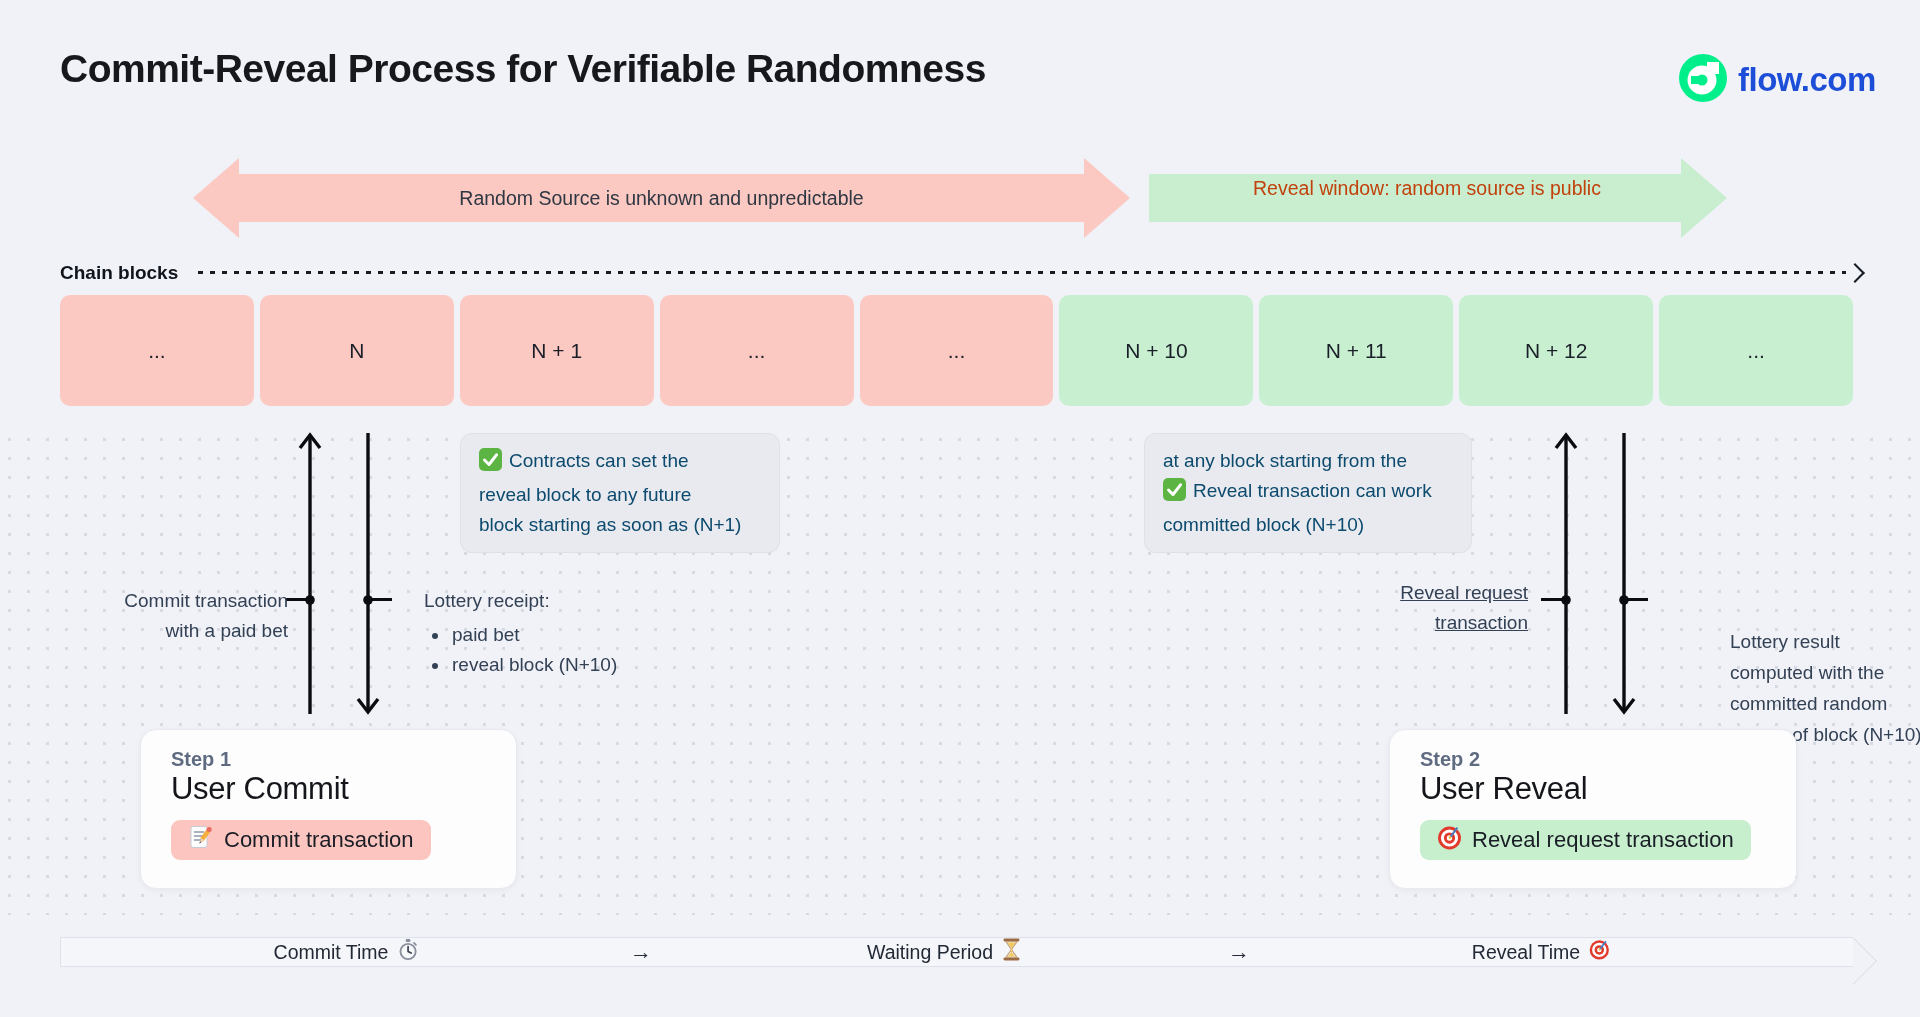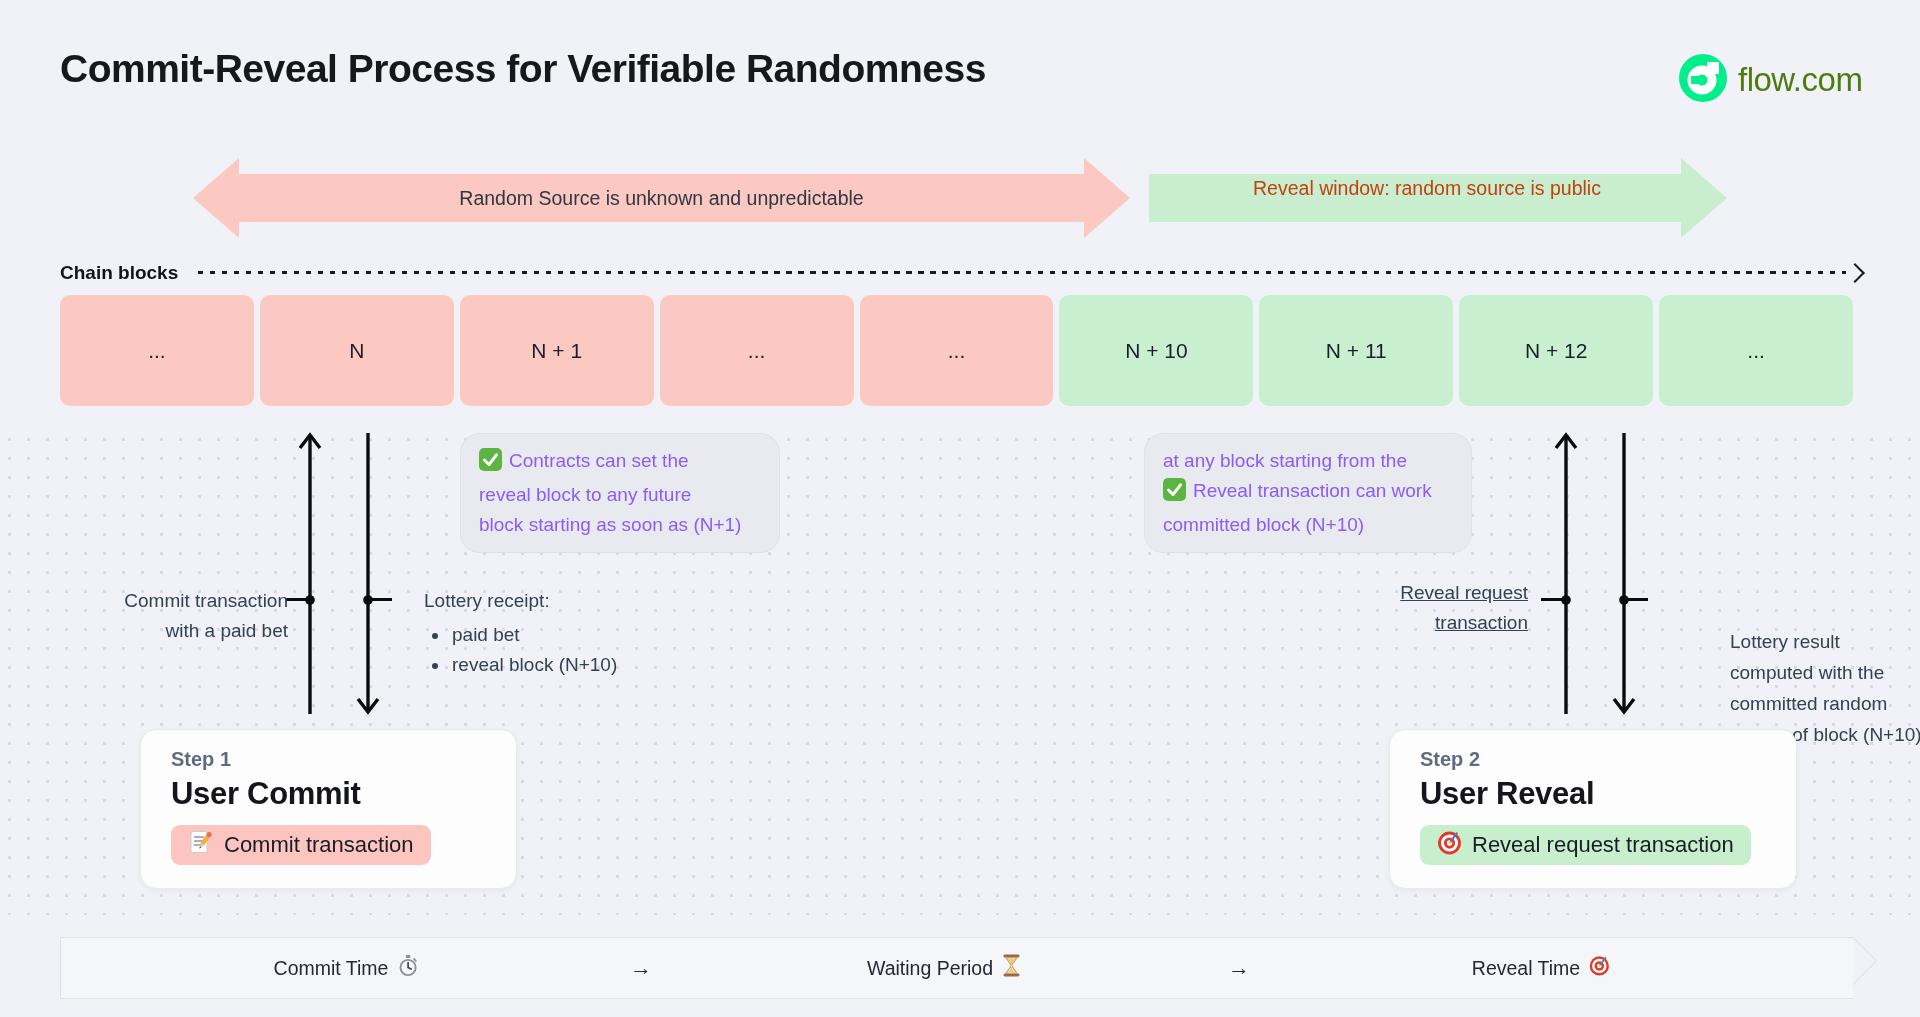--- a/index.html
+++ b/index.html
@@ -8,64 +8,64 @@
   .abs{position:absolute;}
 
   
   .dotgrid{left:0;top:430px;width:1920px;height:485px;
     background-image:radial-gradient(circle,#d7dae3 1.7px,rgba(215,218,227,0) 1.9px);
     background-size:19px 19px;}
 
   
   .title{left:60px;top:47px;font-size:39px;font-weight:600;letter-spacing:-.5px;color:#17181c;}
   .brand{left:1679px;top:54px;display:flex;align-items:center;gap:11px;}
-  .brand-text{font-size:33px;font-weight:400;color:#4d7c0f;letter-spacing:-.5px;}
+  .brand-text{font-size:33px;font-weight:700;color:#1d4ed8;letter-spacing:-.5px;}
 
   
   .phase-label{display:flex;align-items:center;justify-content:center;font-size:19.5px;font-weight:500;}
 
   
   .chain-label{left:60px;top:262px;font-size:19px;font-weight:700;color:#10141c;}
   .dotline{left:198px;top:271px;width:1648px;height:3px;
     background:repeating-linear-gradient(to right,#171b23 0 5.5px,rgba(0,0,0,0) 5.5px 12px);}
   .dotline-arrow{left:1848px;top:266px;width:12px;height:12px;
     border-top:2.6px solid #171b23;border-right:2.6px solid #171b23;transform:rotate(45deg);}
 
   .blocks{left:60px;top:295px;width:1793px;height:111px;display:flex;gap:6px;}
   .block{flex:1;border-radius:10px;display:flex;align-items:center;justify-content:center;
     font-size:21px;font-weight:500;color:#1a1f29;}
   .block.commit{background:#fcc8c2;}
   .block.reveal{background:#c9efd1;}
 
   
-  .note{background:#e9eaef;border:1px solid rgba(0,0,0,.035);border-radius:20px;
-    padding:12px 18px;font-size:19px;line-height:30px;color:#8b5cf6;}
+  .note{background:#e9eaef;border:1px solid rgba(0,0,0,.035);border-radius:12px;
+    padding:12px 18px;font-size:19px;line-height:30px;color:#0c4a6e;}
   .note .check{display:inline-block;vertical-align:-4px;margin-right:7px;}
 
   
   .tick{height:3px;background:#0a0c10;top:598px;}
 
   
   .anno{font-size:19px;line-height:30px;color:#334155;}
   .anno.r{text-align:right;}
   .anno ul{margin:4px;padding:0 0 0 22px;}
   .anno li{padding-left:2px;}
 
   
   .card{width:377px;height:160px;background:#fdfdfe;border:1px solid #e8eaf0;border-radius:16px;
     box-shadow:0 2px 6px rgba(25,30,50,.05);padding:18px 0 0 30px;box-sizing:border-box;}
   .step-label{font-size:20px;font-weight:700;color:#5e6b80;}
-  .step-title{font-size:31px;font-weight:700;color:#14161b;margin-top:5px;letter-spacing:-.3px;}
+  .step-title{font-size:31px;font-weight:400;color:#14161b;letter-spacing:-.3px;}
   .pill{display:inline-flex;align-items:center;gap:10px;height:40px;padding:0 17px;
     border-radius:9px;margin-top:13px;font-size:22px;font-weight:500;color:#191d26;}
   .pill.commit{background:#fcc5bf;}
   .pill.reveal{background:#c7eecd;}
 
   
-  .bar{left:60px;top:937px;width:1793px;height:62px;background:#f5f6f9;
+  .bar{left:60px;top:937px;width:1793px;height:30px;background:#f5f6f9;
     border:1px solid #dee1e9;border-right:none;box-sizing:border-box;text-align:center;}
   .bar-chevron{left:1836px;top:944px;width:33px;height:33px;
     border-top:1px solid #dee1e9;border-right:1px solid #dee1e9;transform:rotate(45deg);background:transparent;}
   .bar-item{position:absolute;top:50%;transform:translate(-50%,-50%);display:flex;align-items:center;gap:9px;
     font-size:19.5px;font-weight:500;color:#222936;white-space:nowrap;}
   .bar-arrow{position:absolute;top:50%;transform:translate(-50%,-50%);font-size:22px;color:#232a36;}
 </style>
 </head>
 <body>
 

